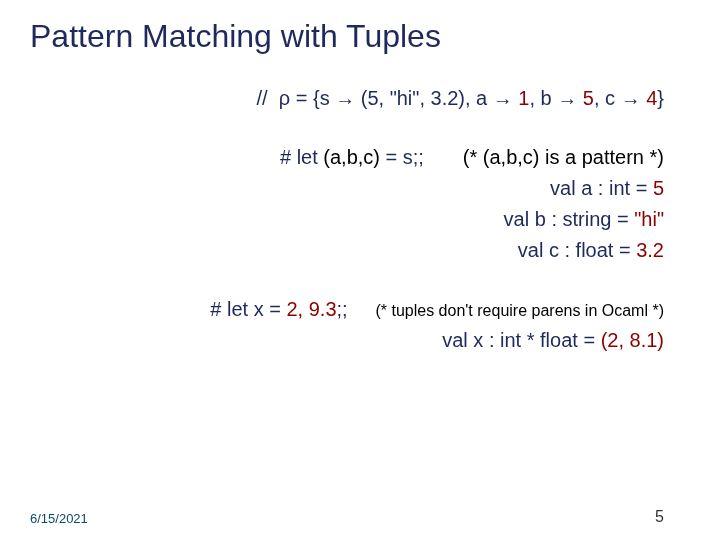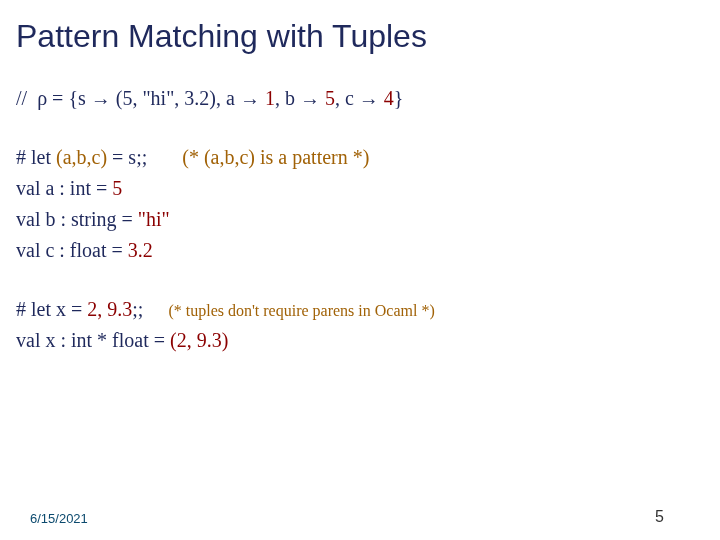--- a/index.html
+++ b/index.html
@@ -10,37 +10,38 @@
     background: #fff;
     font-family: Arial, Helvetica, sans-serif;
     color: #000;
     overflow: hidden;
   }
   .slide {
     position: relative;
     width: 694px;
     height: 540px;
     box-sizing: border-box;
-    padding: 18px 30px 0 16px;
+    padding: 18px 30px 0 30px;
   }
   .title {
     font-size: 32px;
     font-weight: 400;
     color: #1f295c;
     margin: 0 0 28px 0;
   }
   .code {
-    font-family: Liberation Serif, serif;
+    font-family: Liberation Sans, sans-serif;
     font-size: 20px;
     line-height: 1.55;
     white-space: pre;
     color: #1f295c;
+    text-align: right;
   }
   .dkred { color: #8b0000; }
-  .purple { color: #a16207; }
+  .purple { color: #000000; }
   .small {
     font-size: 16px;
   }
   .blk { margin-bottom: 28px; }
   .footer {
     position: absolute;
     left: 30px;
     bottom: 14px;
     font-size: 13px;
     color: #0c4a6e;
@@ -62,18 +63,18 @@
 
   <div class="code blk"><span>//  </span><span>ρ</span><span> = {s </span><span>→</span><span> (5, "hi", 3.2), a </span><span>→</span><span class="dkred"> 1</span><span>, b </span><span>→</span><span class="dkred"> 5</span><span>, c </span><span>→</span><span class="dkred"> 4</span><span>}</span></div>
 
   <div class="code blk"><span># let </span><span class="purple">(a,b,c)</span><span> = s;;</span><span>       </span><span class="purple">(* (a,b,c) is a pattern *)</span>
 <span>val a : int = </span><span class="dkred">5</span>
 <span>val b : string = </span><span class="dkred">"hi"</span>
 <span>val c : float = </span><span class="dkred">3.2</span></div>
 
 
   <div class="code"><span># let x = </span><span class="dkred">2, 9.3</span><span>;;</span><span>     </span><span class="purple small">(* tuples don't require parens in Ocaml *)</span>
-<span>val x : int * float = </span><span class="dkred">(2, 9.3)</span></div>
+<span>val x : int * float = </span><span class="dkred">(2, 8.1)</span></div>
 
   <div class="footer">6/15/2021</div>
   <div class="pagenum">5</div>
 
 </div>
 
 </body></html>

